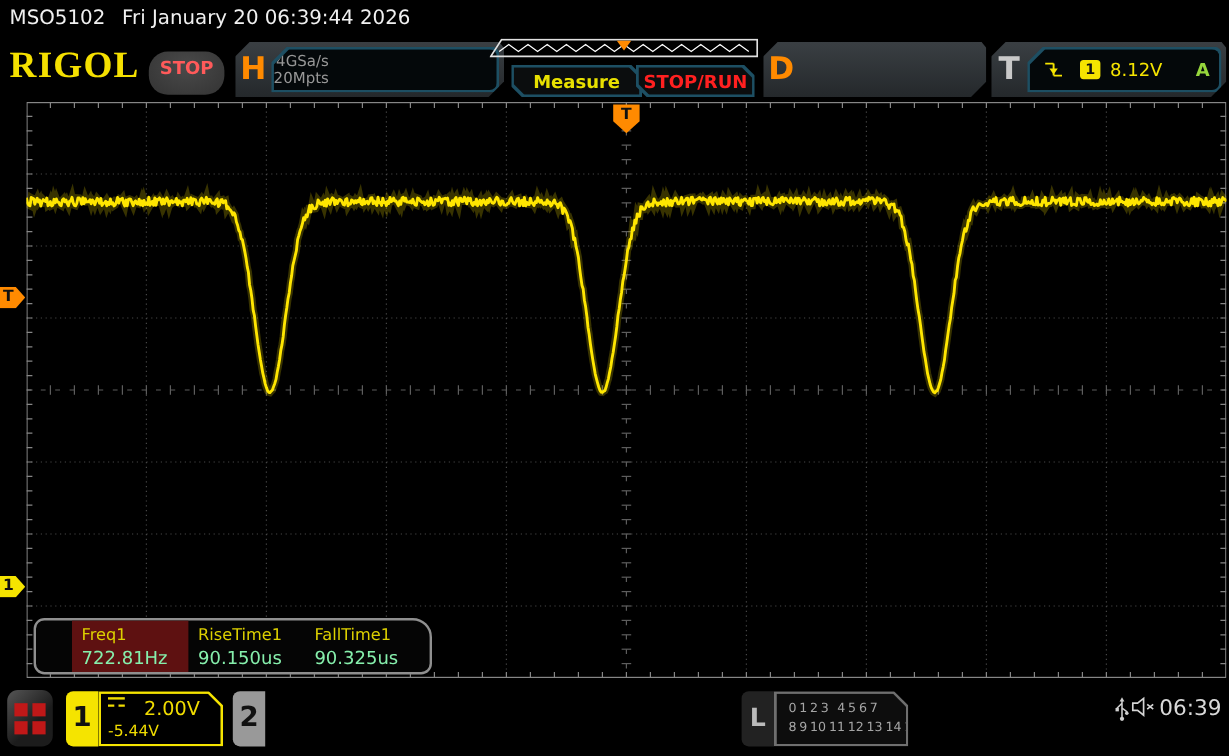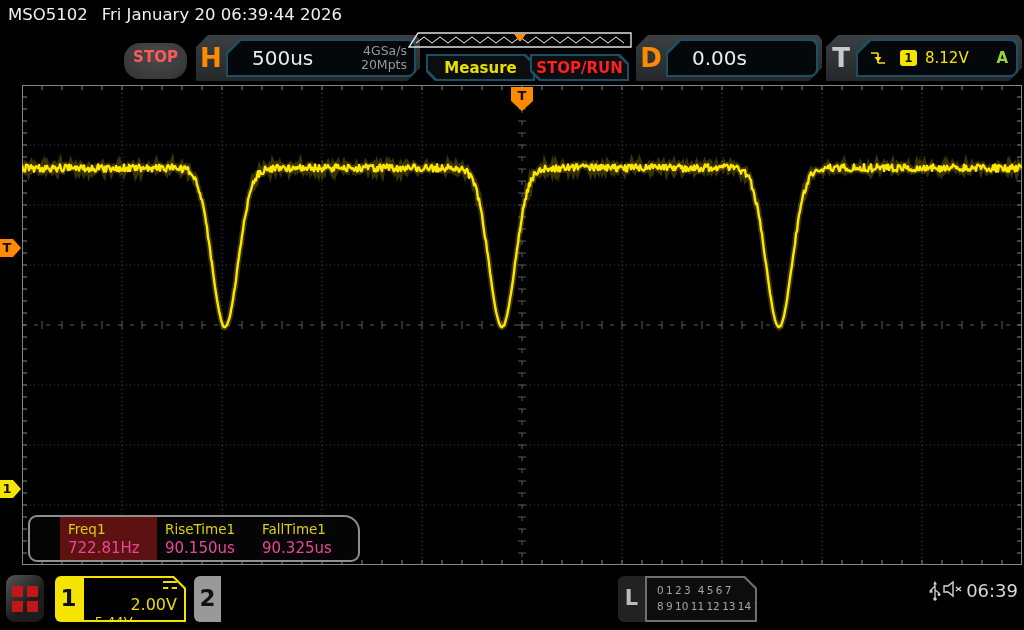--- a/index.html
+++ b/index.html
@@ -70,36 +70,36 @@
   #trig-mark { background:#ff8a00; }
   #ch1-mark  { background:#f5e400; }
 
   
   .measbox { position:absolute; left:28px; top:515px; width:332px; height:47px;
              background:#050505; border:2px solid #8f8f8f; border-radius:9px 16px 9px 9px;
              display:flex; padding-left:30px; overflow:hidden; }
   .mcell { width:97px; padding:4px 16px 0 8px; }
   .mcell.sel { background:#5e1111; }
   .mlabel { color:#ddd000; font-size:13.5px; }
-  .mvalue { color:#ec4899; font-size:15px; margin-top:2px; }
+  .mvalue { color:#86efac; font-size:15px; margin-top:2px; }
 
   
   .bottombar { position:absolute; left:0; top:572px; width:1024px; height:58px; }
   .menubtn { position:absolute; left:6px; top:3px; width:38px; height:47px;
              background:linear-gradient(135deg,#555,#1c1c1c 60%); border-radius:9px;
              display:grid; grid-template-columns:11px 11px; grid-template-rows:11px 11px;
              gap:4px; align-content:center; justify-content:center; }
   .menubtn span { background:#c01818; }
 
   .chgrp { position:absolute; top:4px; height:46px; display:flex; }
   .chtab { width:27px; border-radius:6px 0 0 6px; font-size:23px; font-weight:bold; color:#111;
            text-align:center; line-height:44px; }
   .chbody { width:104px; height:46px; }
   .chbody .bvl-in { padding:3px 7px 3px 6px; display:flex; flex-direction:column; justify-content:space-between; }
-  .chrow1 { display:flex; align-items:flex-end; gap:6px; font-size:16px;flex-direction:column; }
+  .chrow1 { display:flex; align-items:flex-start; gap:16px; font-size:16px; }
   .chrow2 { text-align:left; font-size:13px; }
   .dcicon { display:inline-block; width:14px; height:8px;
             border-top:2px solid currentColor; border-bottom:2px dashed currentColor; }
   #ch1 { left:55px; } #ch1 .chtab { background:#f5e400; }
   #ch1 .chbody { background:#f5e400; } #ch1 .bvl-in { color:#f0dc00; background:#000; }
   #ch2 { left:194px; } #ch2 .chtab { background:#999; }
   #ch2 .chbody { background:#4f4f4f; } #ch2 .bvl-in { color:#c2c2c2; background:#0a0a0a; }
 
   #labox { left:618px; } 
   #labox .chtab { background:#222; color:#bbb; font-size:21px; }
@@ -112,27 +112,27 @@
   .clock { color:#d8d8d8; font-size:18px; margin-right:4px; }
 </style>
 </head>
 <body>
 
 <div class="titlebar">
   <span>MSO5102</span><span class="dt">Fri January 20 06:39:44 2026</span>
 </div>
 
 <div class="header">
+  <div class="logo">RIGOL</div>
   <div class="stopoval">STOP</div>
 
   <div class="obox hbox">
     <span class="okey orange">H</span>
     <div class="ibox bevel cut-tl">
       <div class="bvl-in cut-tl">
-        <span class="tbase">500us</span>
         <span class="srate">
           <span>4GSa/s</span><br>
           <span>20Mpts</span>
         </span>
       </div>
     </div>
   </div>
 
   <div class="membar" id="membar"><svg width="224" height="17" viewBox="0 0 224 17">
        <polygon points="10,1 223,1 223,15 1,15" fill="none" stroke="#e0e0e0" stroke-width="1.4"></polygon>
@@ -142,25 +142,20 @@
 
   <div class="hbtn bevel cut-2 measure">
     <div class="bvl-in cut-2">Measure</div>
   </div>
   <div class="hbtn bevel cut-2 stoprun">
     <div class="bvl-in cut-2">STOP/RUN</div>
   </div>
 
   <div class="obox dbox">
     <span class="okey orange">D</span>
-    <div class="ibox bevel cut-tl">
-      <div class="bvl-in cut-tl">
-        <span class="dval">0.00s</span>
-      </div>
-    </div>
   </div>
 
   <div class="obox tbox">
     <span class="okey gray">T</span>
     <div class="ibox bevel cut-tl">
       <div class="bvl-in cut-tl">
         <svg class="edgeicon" viewBox="0 0 16 16">
           <path d="M1 3 H8 M8 3 V13 M8 13 H15" stroke="#f5e400" stroke-width="1.6" fill="none"></path>
           <path d="M4.5 7 L11.5 7 L8 12 Z" fill="#f5e400"></path>
         </svg>

